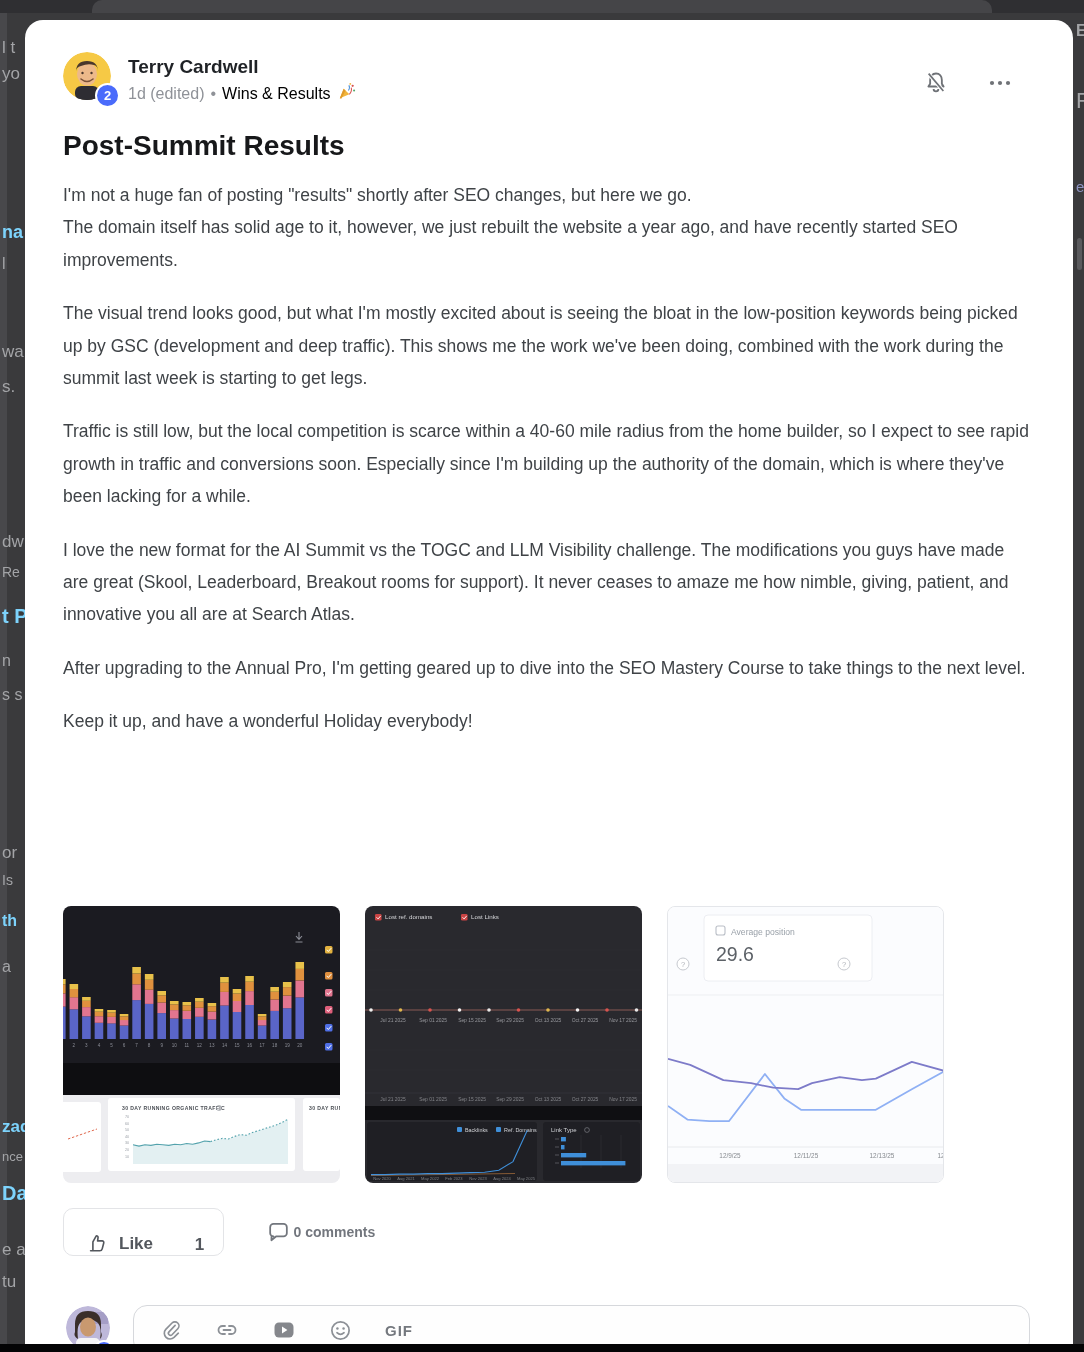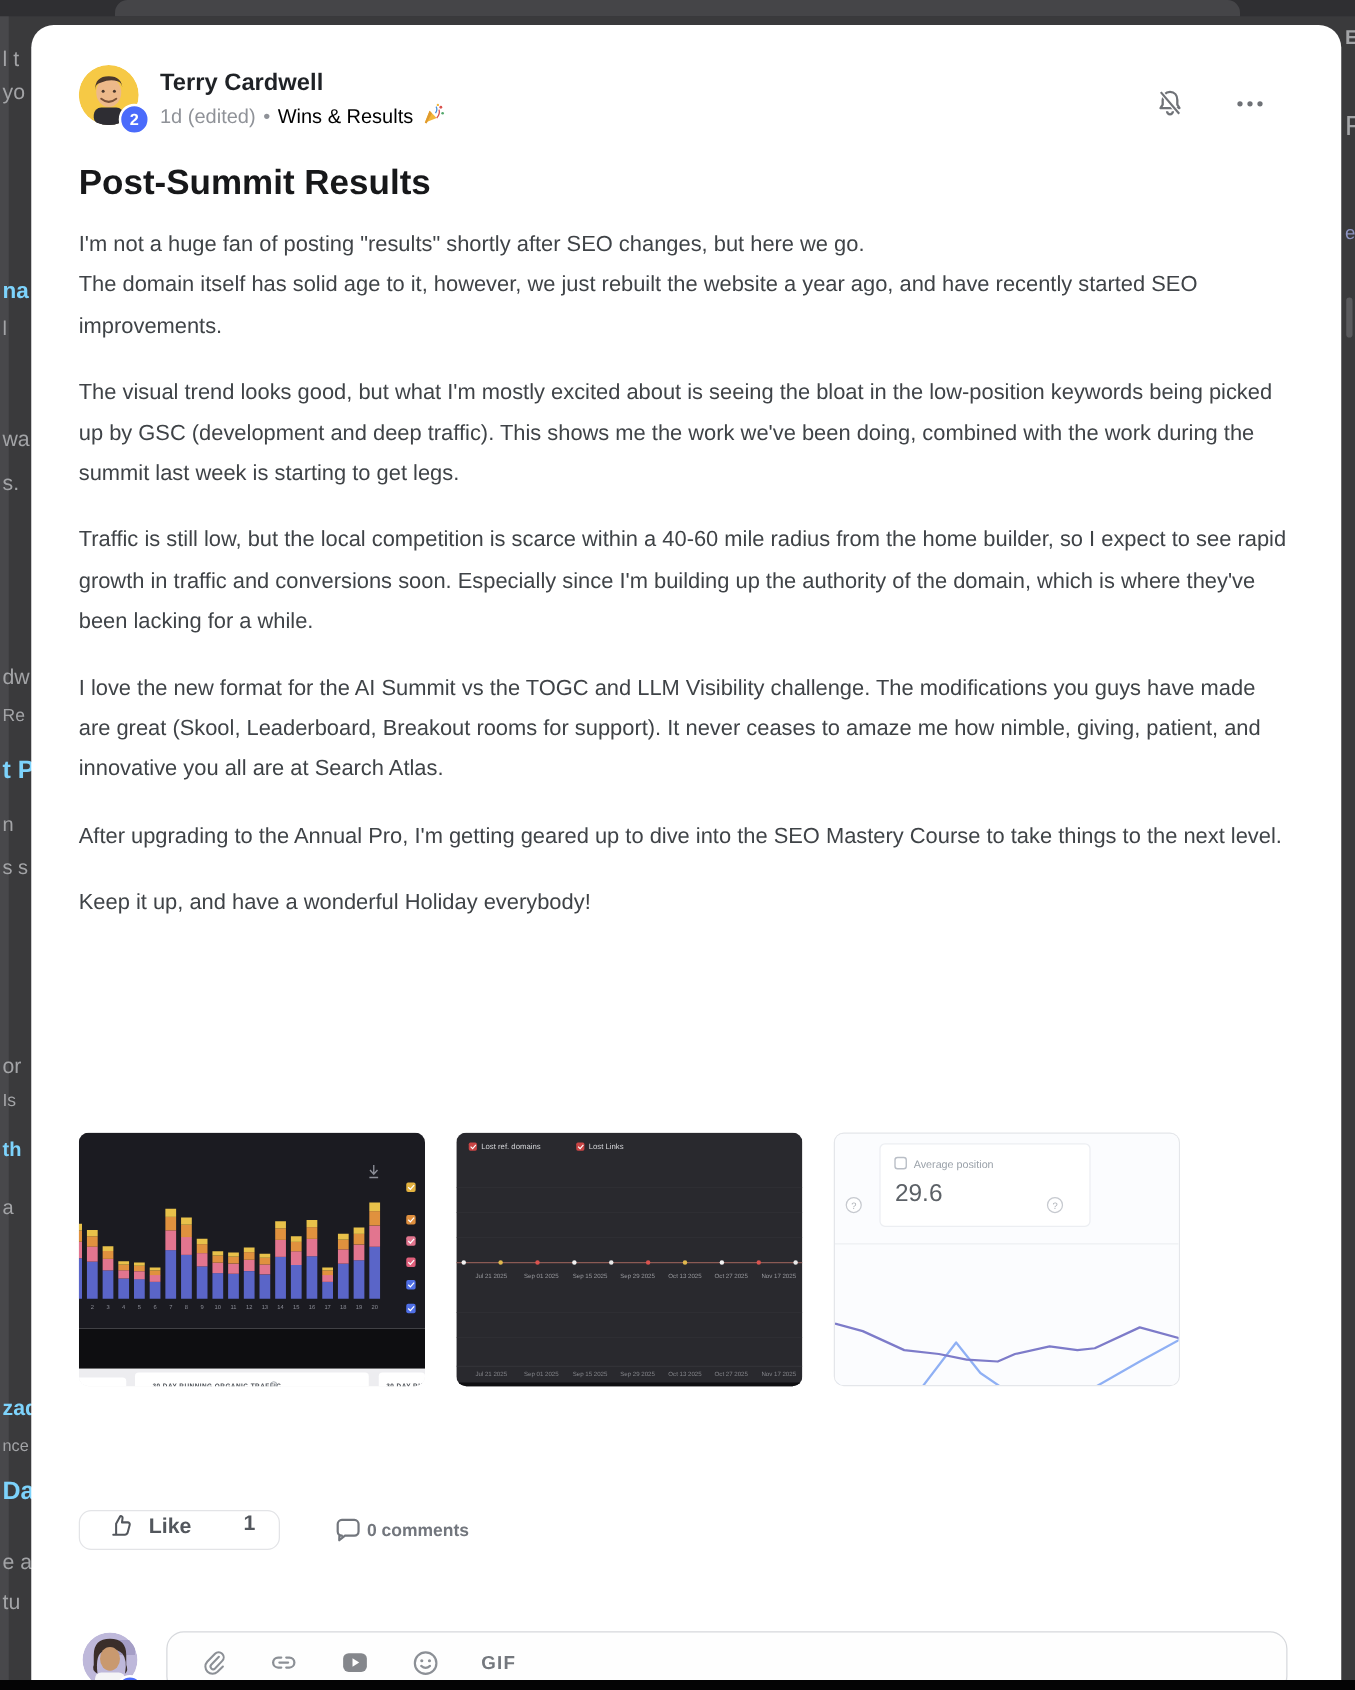--- a/index.html
+++ b/index.html
@@ -29,27 +29,27 @@
   .header-actions { position:absolute; right:56px; top:46px; display:flex; align-items:center; gap:30px; }
   .icon-btn { background:none; border:none; cursor:pointer; padding:4px; display:flex; align-items:center; }
 
   .post-title { position:absolute; left:38px; top:110px; font-size:28px; font-weight:bold; color:#17181a; }
 
   .post-body { position:absolute; left:38px; top:159px; width:966px; }
   .post-body p { font-size:17.5px; line-height:32.4px; color:#3f4347; margin:0 0 21px 0; white-space:pre-line; }
 
   
   .attachments { position:absolute; left:38px; top:886px; display:flex; gap:25px; }
-  .thumb { width:277px; height:203px; border-radius:8px; overflow:hidden; position:relative; cursor:pointer; }
+  .thumb { width:277px; height:277px; border-radius:8px; overflow:hidden; position:relative; cursor:pointer; }
   .thumb svg { display:block; }
   .thumb.light { border:1px solid #e4e6ea; }
 
   
   .reaction-row { position:absolute; left:38px; top:1188px; display:flex; align-items:center; }
-  .like-pill { display:flex; align-items:flex-start; height:32px; border:1.5px solid #e3e4e7; border-radius:10px; background:#fff; cursor:pointer; }
+  .like-pill { display:flex; align-items:flex-end; height:48px; border:1.5px solid #e3e4e7; border-radius:10px; background:#fff; cursor:pointer; }
   .like-cell { display:flex; align-items:center; gap:10px; padding:0 22px; font-size:17px; font-weight:bold; color:#53575d; }
   .like-divider { width:1.5px; background:#e3e4e7; }
   .like-count-cell { display:flex; align-items:center; justify-content:center; width:46px; font-size:17px; font-weight:bold; color:#53575d; }
   .comments-btn { display:flex; align-items:center; gap:3px; margin-left:42px; background:none; border:none; cursor:pointer;
                   font-size:14px; font-weight:bold; color:#72767d; font-family:"Liberation Sans",sans-serif; }
 
   
   .comment-bar { position:absolute; left:0; top:1283px; width:100%; }
   .comment-avatar { position:absolute; left:41px; top:3px; width:44px; height:44px; }
   .comment-avatar svg { border-radius:50%; display:block; }

